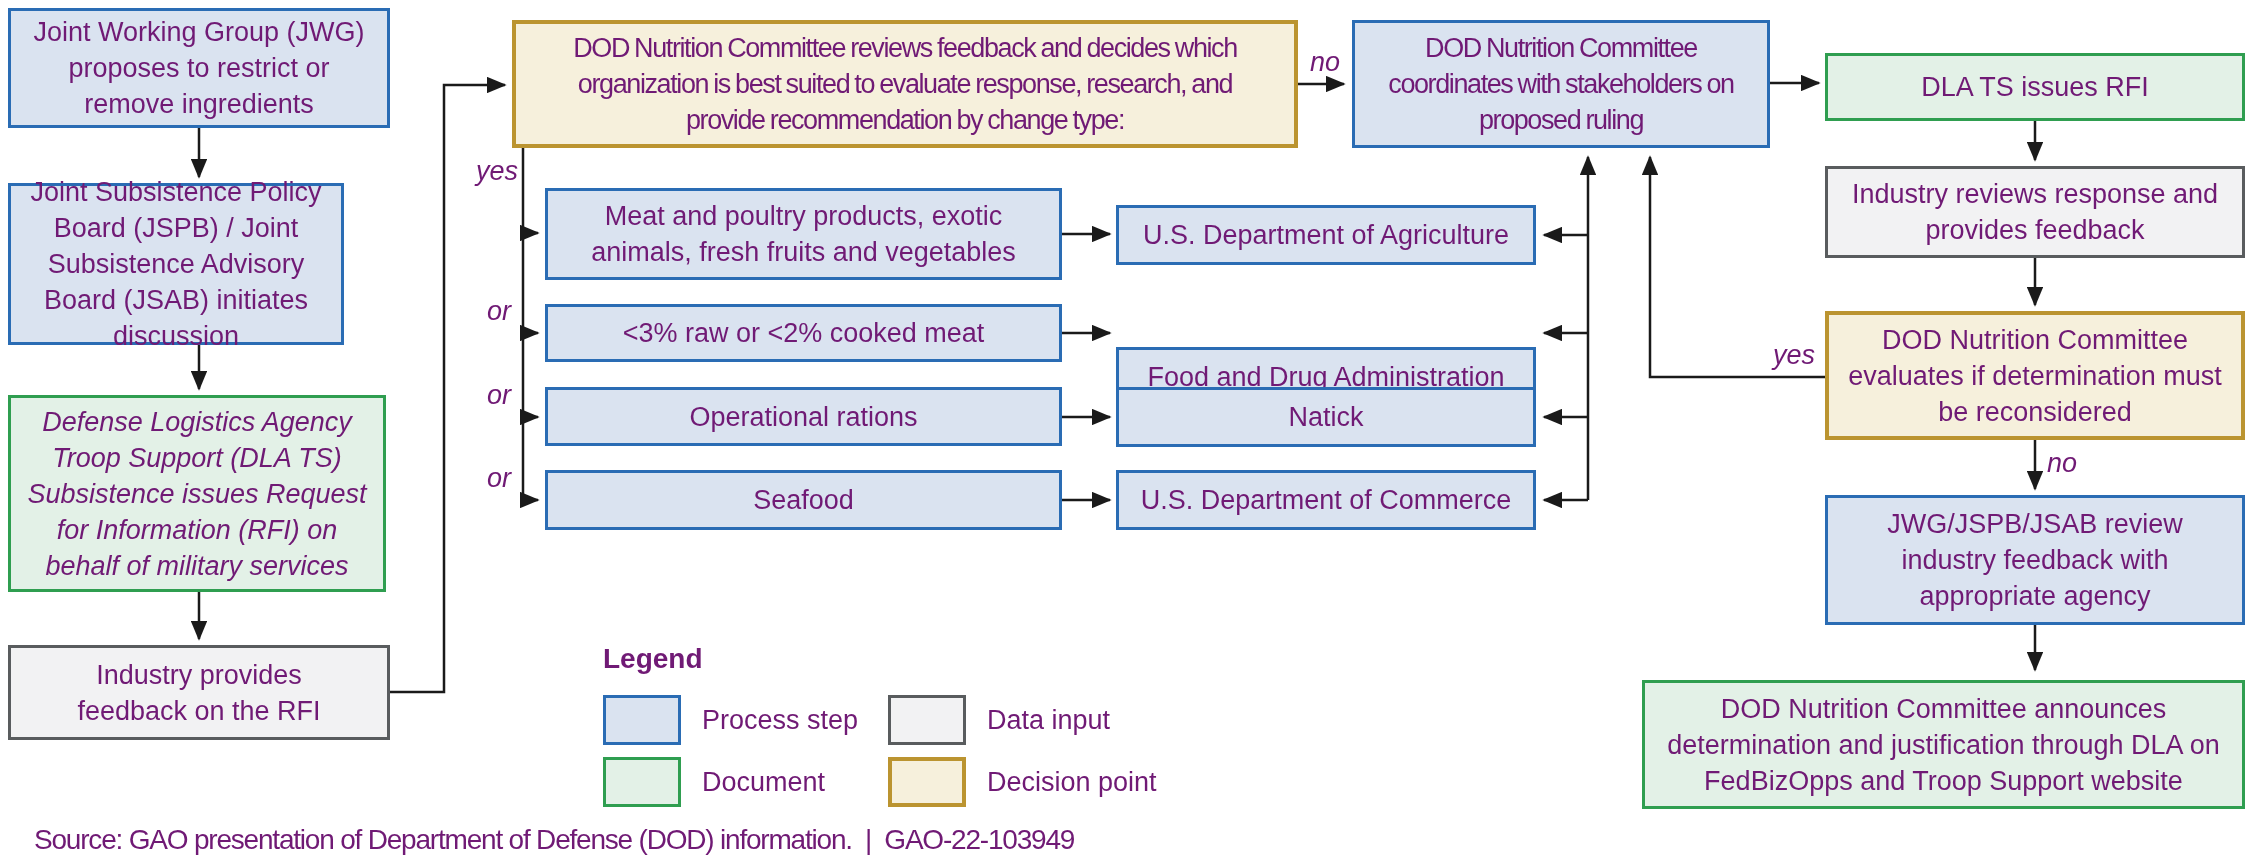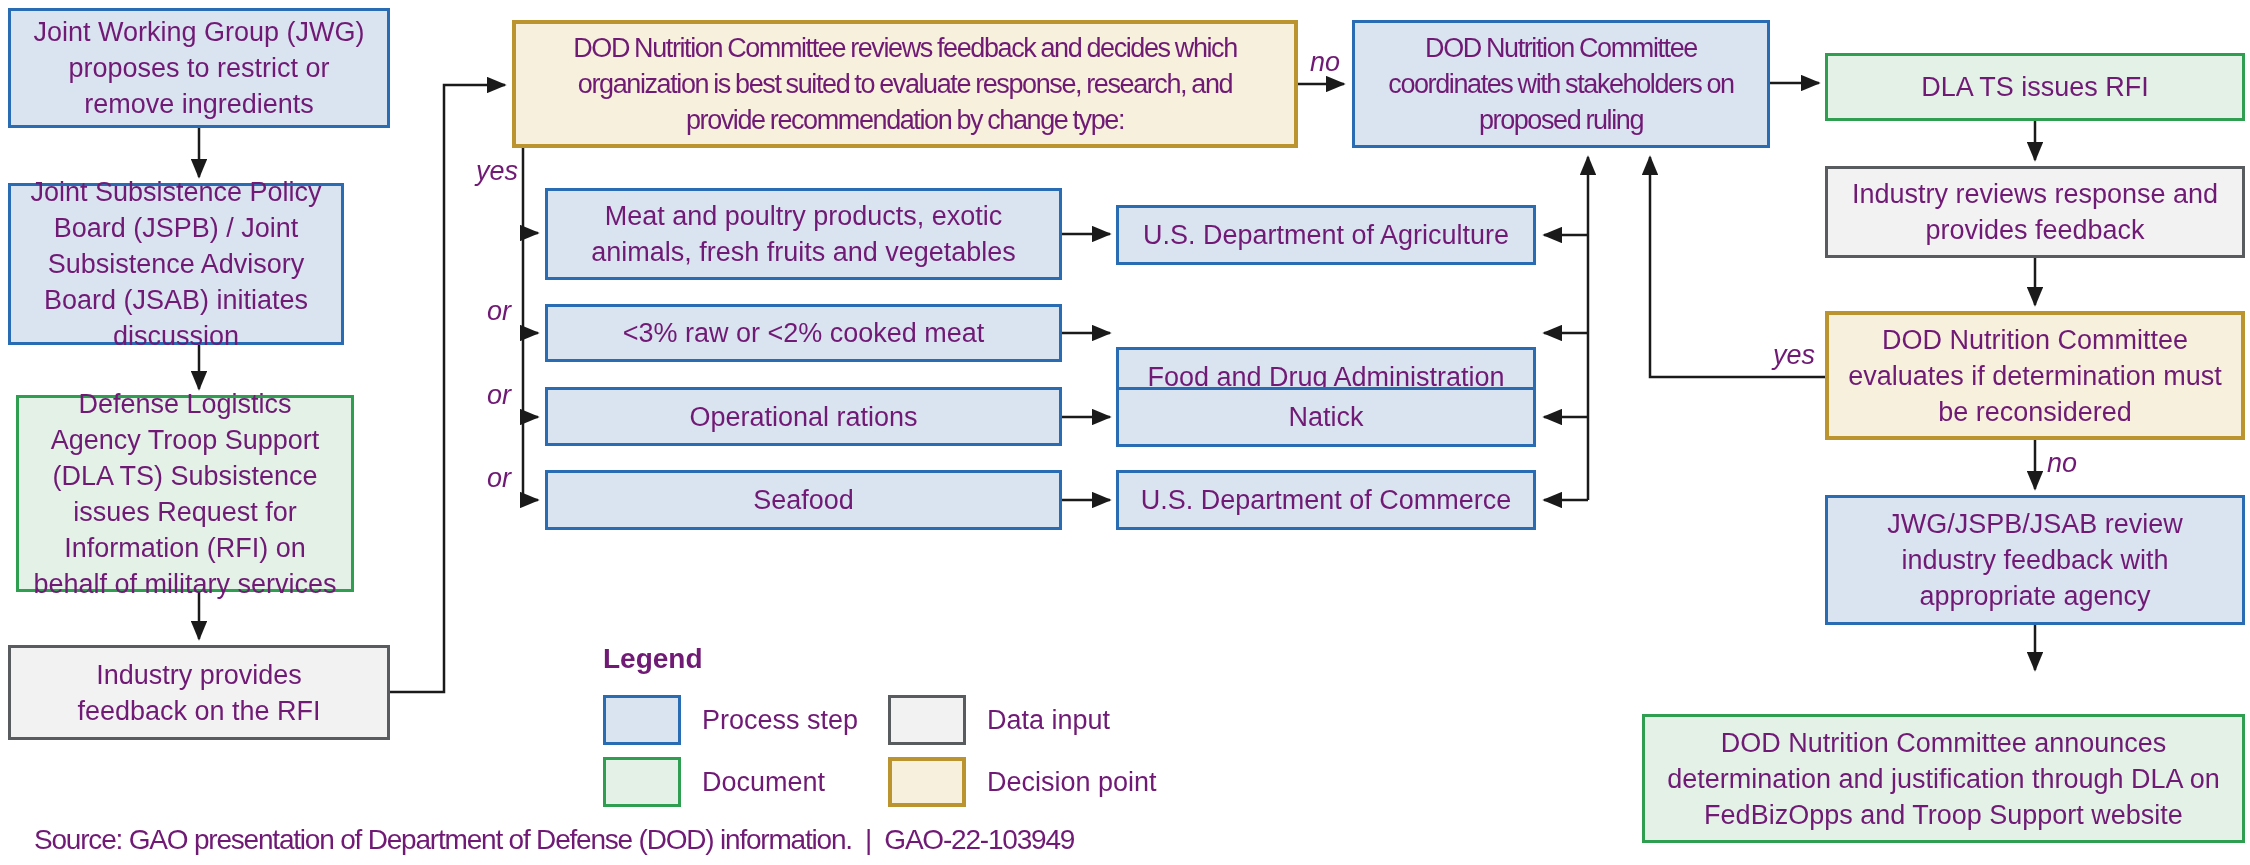--- a/index.html
+++ b/index.html
@@ -73,21 +73,21 @@
       <path d="M2035 625 V670" marker-end="url(#arr)"></path>
     </g>
   </svg>
 
   <div class="node process" style="left:8px;top:8px;width:382px;height:120px;">
     <span class="txt">Joint Working Group (JWG) proposes to restrict or remove ingredients</span>
   </div>
   <div class="node process" style="left:8px;top:183px;width:336px;height:162px;">
     <span class="txt">Joint Subsistence Policy Board (JSPB) / Joint Subsistence Advisory Board (JSAB) initiates discussion</span>
   </div>
-  <div class="node document" style="left:16px;top:395px;width:338px;height:197px;">
+  <div class="node document" style="left:8px;top:395px;width:378px;height:197px;font-style:italic;">
     <span class="txt">Defense Logistics Agency Troop Support (DLA TS) Subsistence issues Request for Information (RFI) on behalf of military services</span>
   </div>
   <div class="node data-input" style="left:8px;top:645px;width:382px;height:95px;padding:4px 58px;">
     <span class="txt">Industry provides feedback on the RFI</span>
   </div>
 
   <div class="node decision cond" style="left:512px;top:20px;width:786px;height:128px;padding:20px 52px;">
     <span class="txt">DOD Nutrition Committee reviews feedback and decides which organization is best suited to evaluate response, research, and provide recommendation by change type:</span>
   </div>
 
@@ -126,21 +126,21 @@
   </div>
   <div class="node data-input" style="left:1825px;top:166px;width:420px;height:92px;">
     <span class="txt">Industry reviews response and provides feedback</span>
   </div>
   <div class="node decision" style="left:1825px;top:311px;width:420px;height:129px;">
     <span class="txt">DOD Nutrition Committee evaluates if determination must be reconsidered</span>
   </div>
   <div class="node process" style="left:1825px;top:495px;width:420px;height:130px;">
     <span class="txt">JWG/JSPB/JSAB review industry feedback with appropriate agency</span>
   </div>
-  <div class="node document" style="left:1642px;top:714px;width:603px;height:129px;">
+  <div class="node document" style="left:1642px;top:680px;width:603px;height:129px;">
     <span class="txt">DOD Nutrition Committee announces determination and justification through DLA on FedBizOpps and Troop Support website</span>
   </div>
 
   <div class="elabel" style="left:1302px;top:47px;width:46px;text-align:center;">no</div>
   <div class="elabel" style="left:438px;top:156px;width:80px;text-align:right;">yes</div>
   <div class="elabel" style="left:478px;top:296px;width:42px;text-align:center;">or</div>
   <div class="elabel" style="left:478px;top:380px;width:42px;text-align:center;">or</div>
   <div class="elabel" style="left:478px;top:463px;width:42px;text-align:center;">or</div>
   <div class="elabel" style="left:1730px;top:340px;width:85px;text-align:right;">yes</div>
   <div class="elabel" style="left:2047px;top:448px;width:60px;text-align:left;">no</div>

